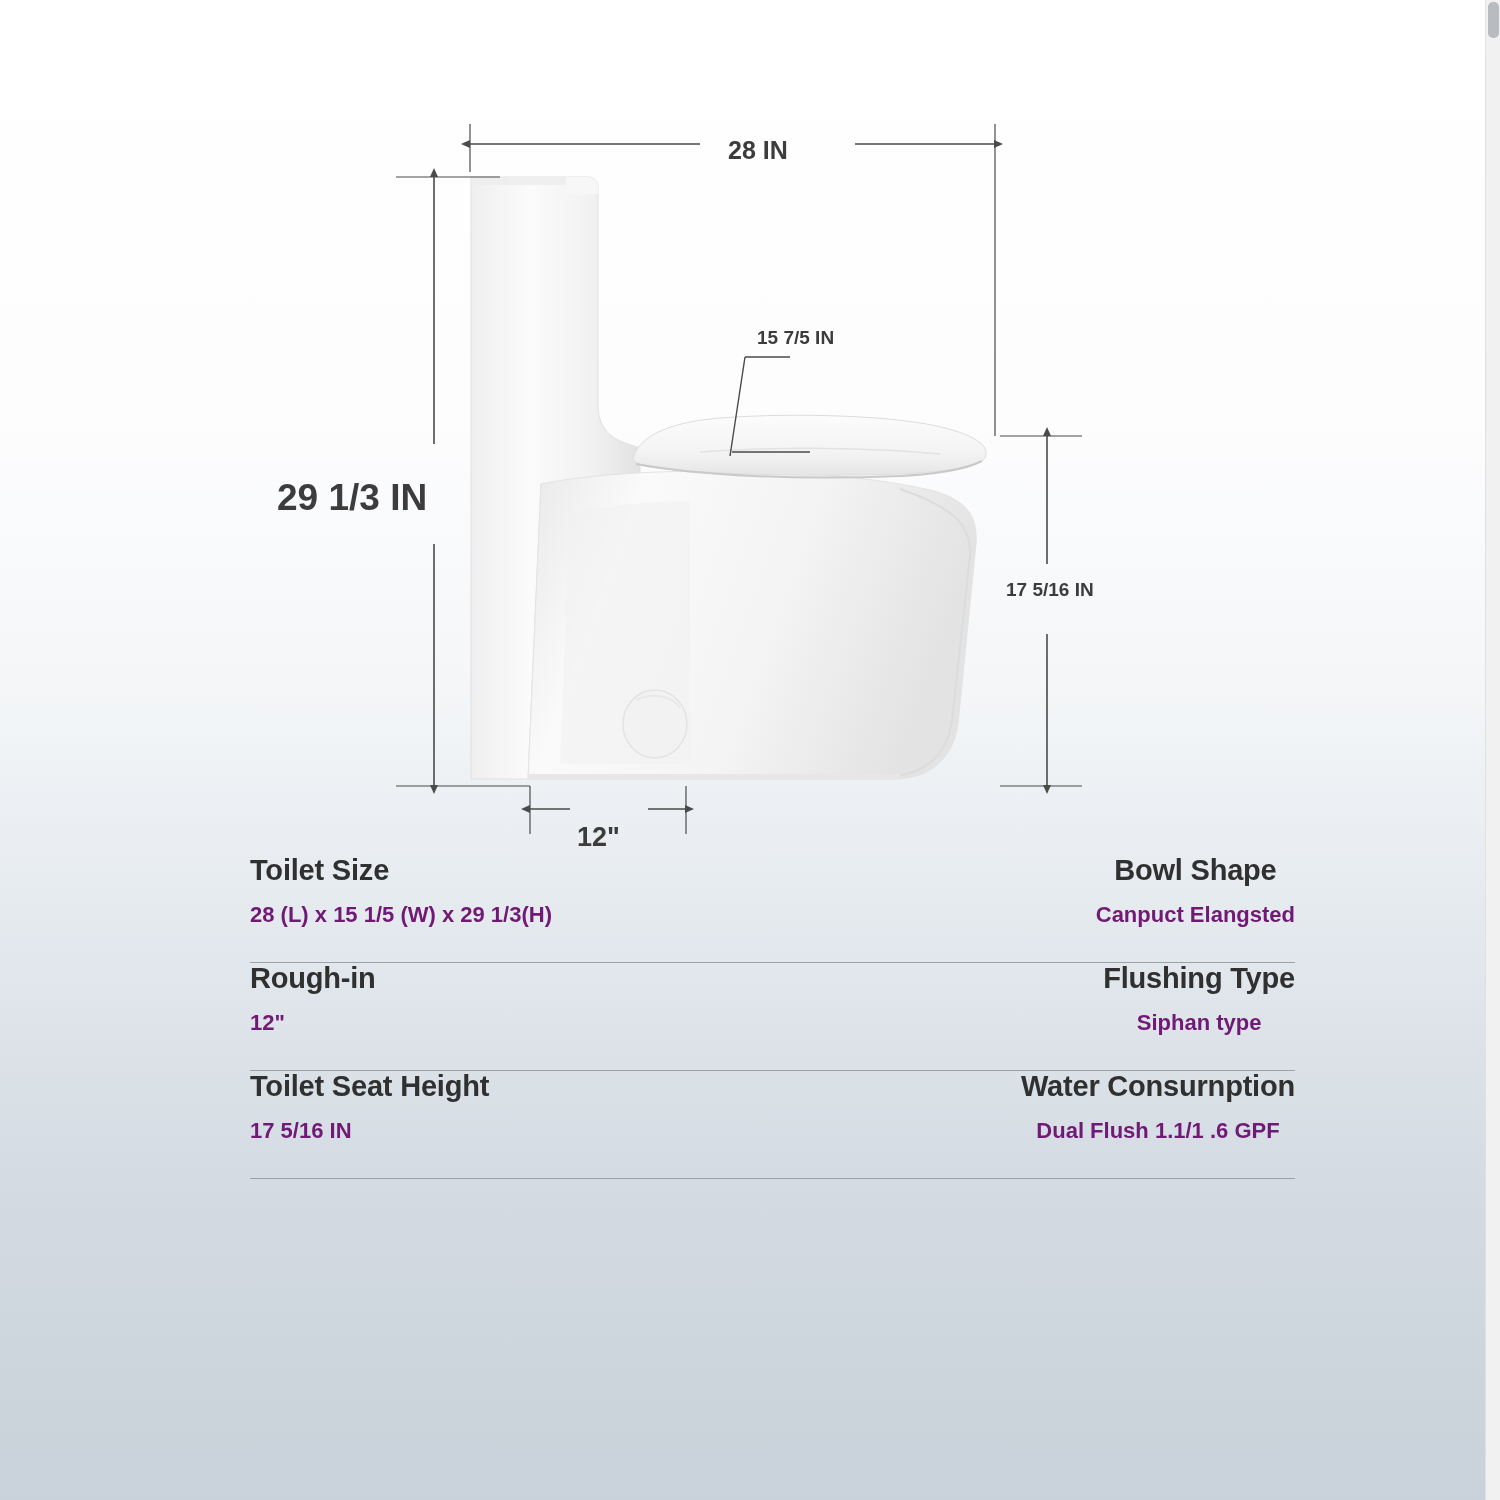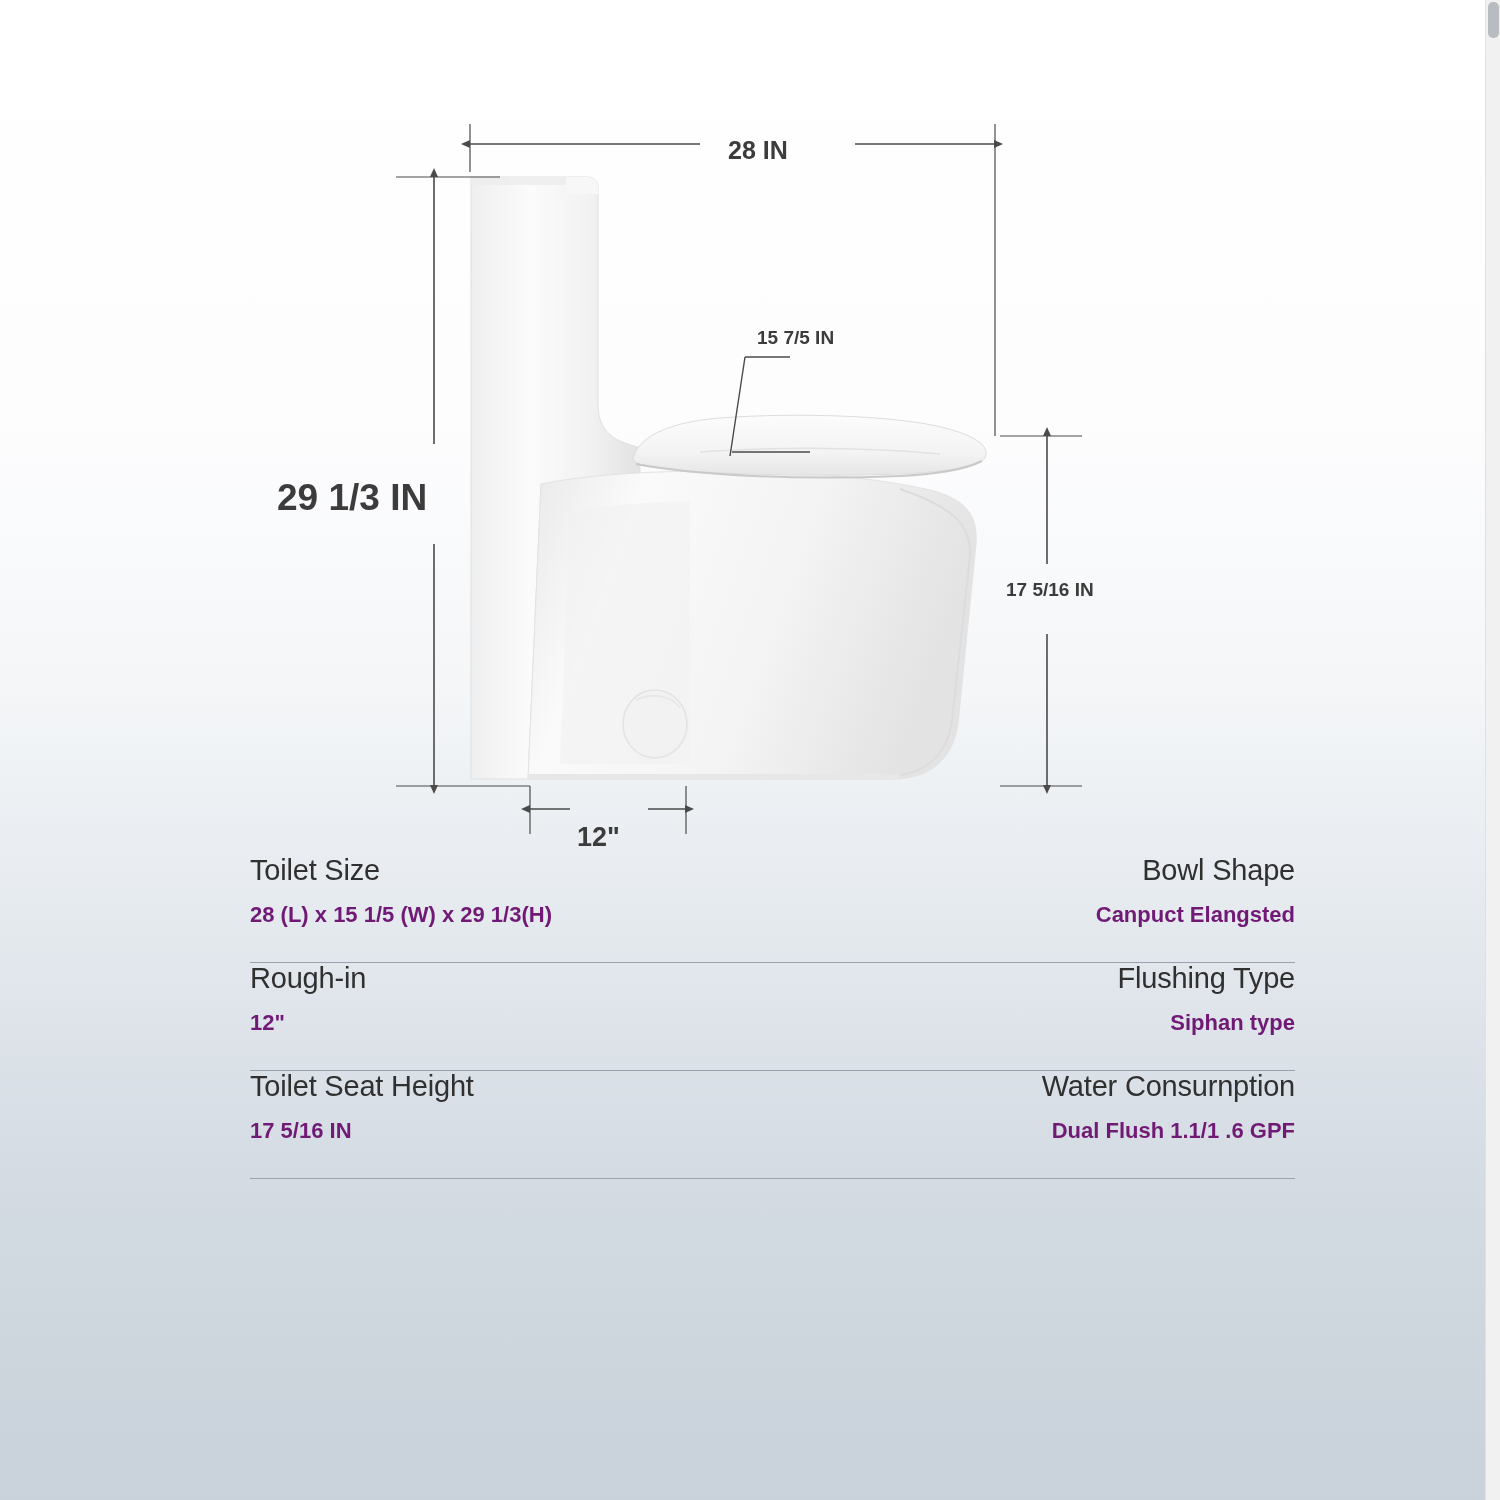--- a/index.html
+++ b/index.html
@@ -68,24 +68,24 @@
     margin-bottom: 0;
     height: 108px;
     box-sizing: border-box;
   }
   .spec-row:last-child { border-bottom: 1px solid #9aa3ad; }
   .spec-col {
     position: absolute;
     top: 0;
   }
   .spec-col.left  { left: 0;  text-align: left; }
-  .spec-col.right { right: 0; text-align: right; }
+  .spec-col.right { right: 0; text-align: center; }
   .spec-title {
     font-size: 29px;
-    font-weight: normal;
+    font-weight: bold;
     color: #303030;
     letter-spacing: -0.2px;
     line-height: 1.1;
     margin: 0 0 16px 0;
     white-space: nowrap;
   }
   .spec-value {
     font-size: 22px;
     font-weight: bold;
     color: #701a75;

